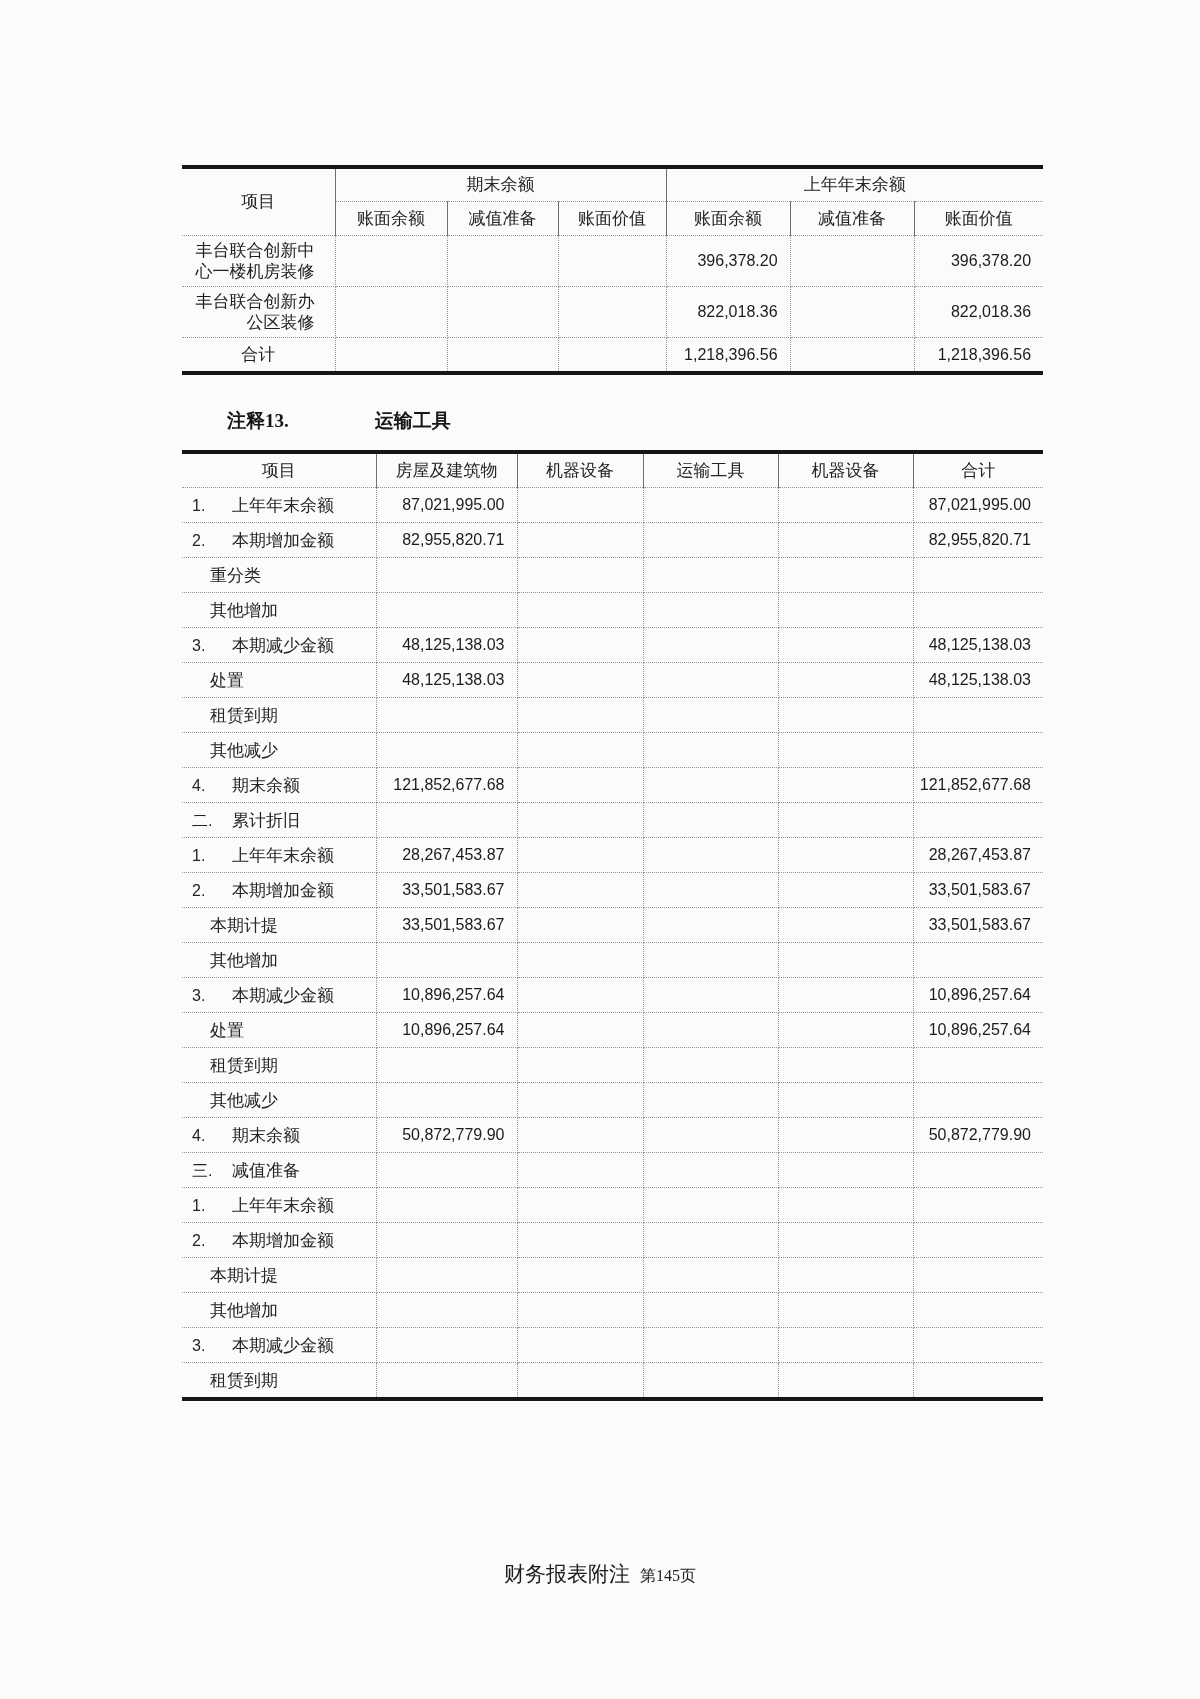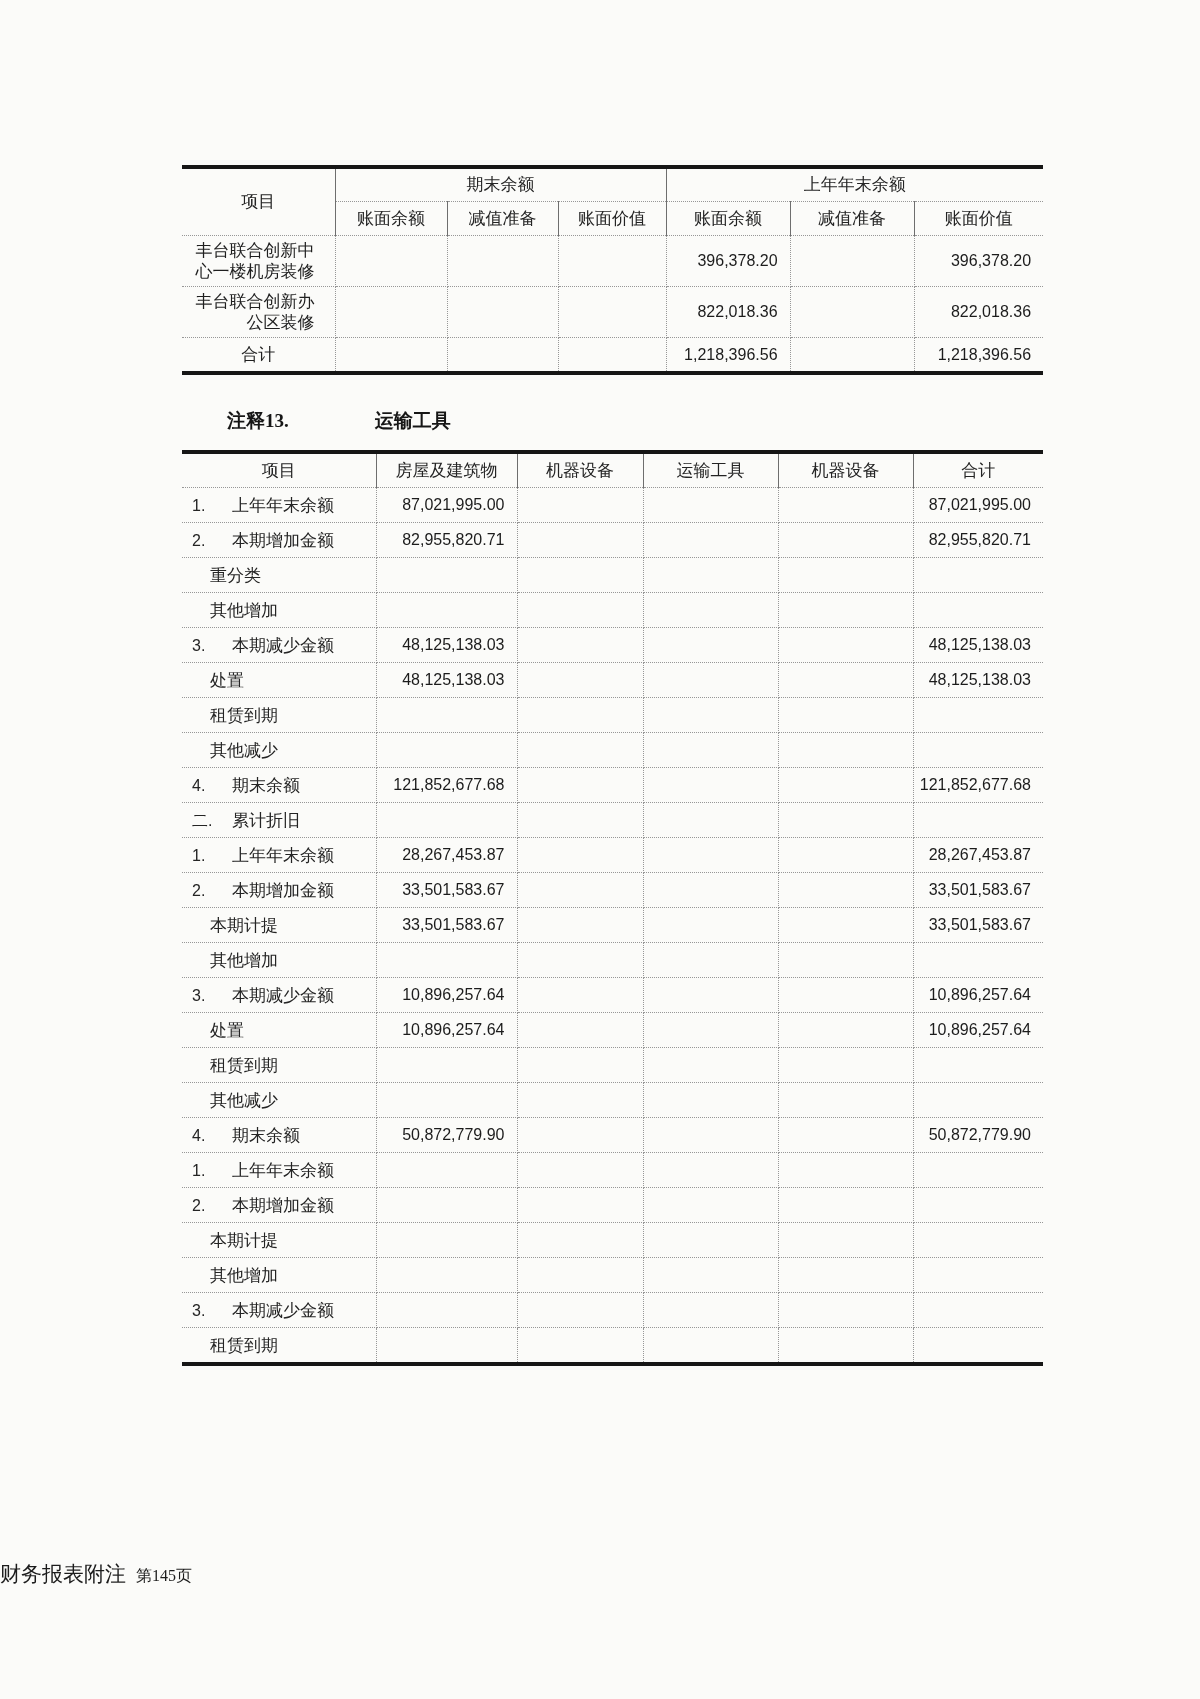--- a/index.html
+++ b/index.html
@@ -43,21 +43,21 @@
   
   .t2{margin:16px 0 0 17px;}
   .t2 thead tr{height:36px;}
   .t2 td{height:34px;padding-top:0;padding-bottom:0;}
   .t2 td.lbl{font-size:17px;text-align:left;color:#242424;}
   .t2 td.lbl .mk{display:inline-block;width:40px;padding-left:9px;
                  font-family:"Liberation Sans","DejaVu Sans",sans-serif;font-size:16px;}
   .t2 td.lbl.plain{padding-left:28px;}
 
   
-  .page-footer{position:absolute;left:0;top:1560px;width:1200px;color:#1c1c1c;}
+  .page-footer{position:absolute;left:0;top:1560px;width:1200px;text-align:center;color:#1c1c1c;}
   .page-footer .f1{font-size:21px;}
   .page-footer .f2{font-size:16px;margin-left:10px;}
 </style>
 </head>
 <body>
 
 <div class="content">
 
 
   <table class="t1">
@@ -286,20 +286,28 @@
         </tr>
         <tr>
           <td class="lbl"><span class="mk">4.</span>期末余额</td>
           <td class="num">50,872,779.90</td>
           <td class="num"></td>
           <td class="num"></td>
           <td class="num"></td>
           <td class="num">50,872,779.90</td>
         </tr>
         <tr>
+          <td class="lbl"><span class="mk">三.</span>减值准备</td>
+          <td class="num"></td>
+          <td class="num"></td>
+          <td class="num"></td>
+          <td class="num"></td>
+          <td class="num"></td>
+        </tr>
+        <tr>
           <td class="lbl"><span class="mk">1.</span>上年年末余额</td>
           <td class="num"></td>
           <td class="num"></td>
           <td class="num"></td>
           <td class="num"></td>
           <td class="num"></td>
         </tr>
         <tr>
           <td class="lbl"><span class="mk">2.</span>本期增加金额</td>
           <td class="num"></td>

